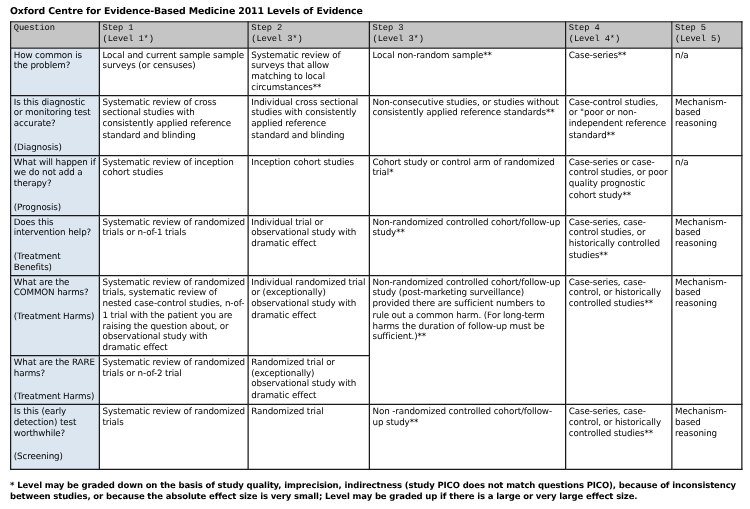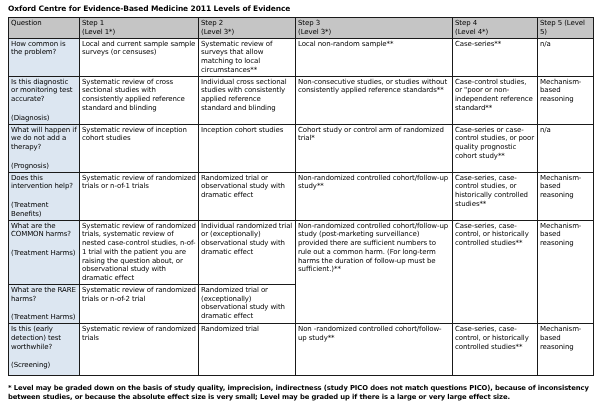--- a/index.html
+++ b/index.html
@@ -28,20 +28,21 @@
     border: 1px solid #1a1a1a;
     padding: 1px 2px 1px 2px;
     vertical-align: top;
     text-align: left;
     font-weight: normal;
     overflow: hidden;
   }
   table.loe thead th {
     background: #c5c5c5;
     white-space: pre-line;
+    font-family: Liberation Mono, monospace;
   }
   td.q {
     background: #dce6f1;
     font-weight: bold;
   }
   td.q .qsub {
     display: block;
     font-weight: normal;
     margin-top: 10px;
   }
@@ -132,21 +133,21 @@
         <td>Cohort study or control arm of randomized trial*</td>
         <td>Case-series or case-control studies, or poor quality prognostic cohort study**</td>
         <td>n/a</td>
       </tr>
       <tr style="height:28px">
         <td class="q">
           <span class="qmain">Does this intervention help?</span>
           <span class="qsub">(Treatment Benefits)</span>
         </td>
         <td>Systematic review of randomized trials or n-of-1 trials</td>
-        <td>Randomized trial or observational study with dramatic effect</td>
+        <td>Individual trial or observational study with dramatic effect</td>
         <td>Non-randomized controlled cohort/follow-up study**</td>
         <td>Case-series, case-control studies, or historically controlled studies**</td>
         <td>Mechanism-based reasoning</td>
       </tr>
       <tr style="height:56px">
         <td class="q">
           <span class="qmain">What are the COMMON harms?</span>
           <span class="qsub">(Treatment Harms)</span>
         </td>
         <td>Systematic review of randomized trials, systematic review of nested case-control studies, n-of-1 trial with the patient you are raising the question about, or observational study with dramatic effect</td>

